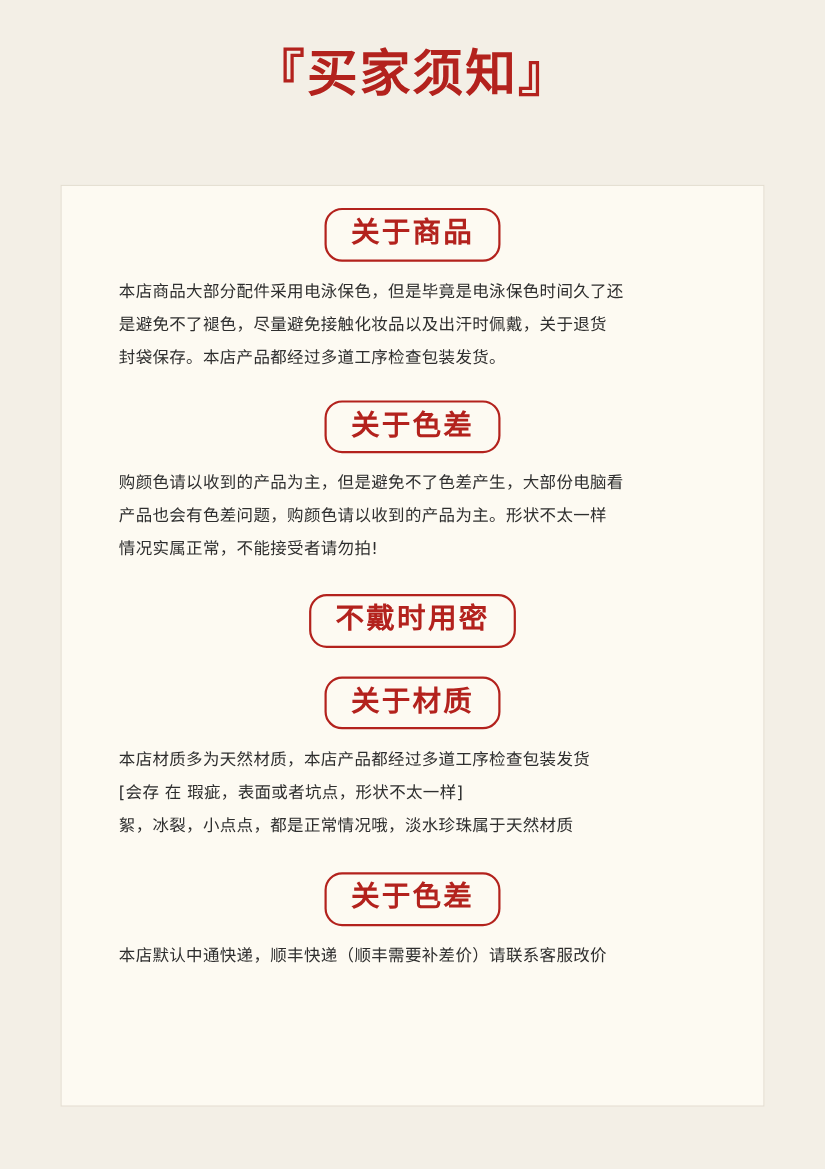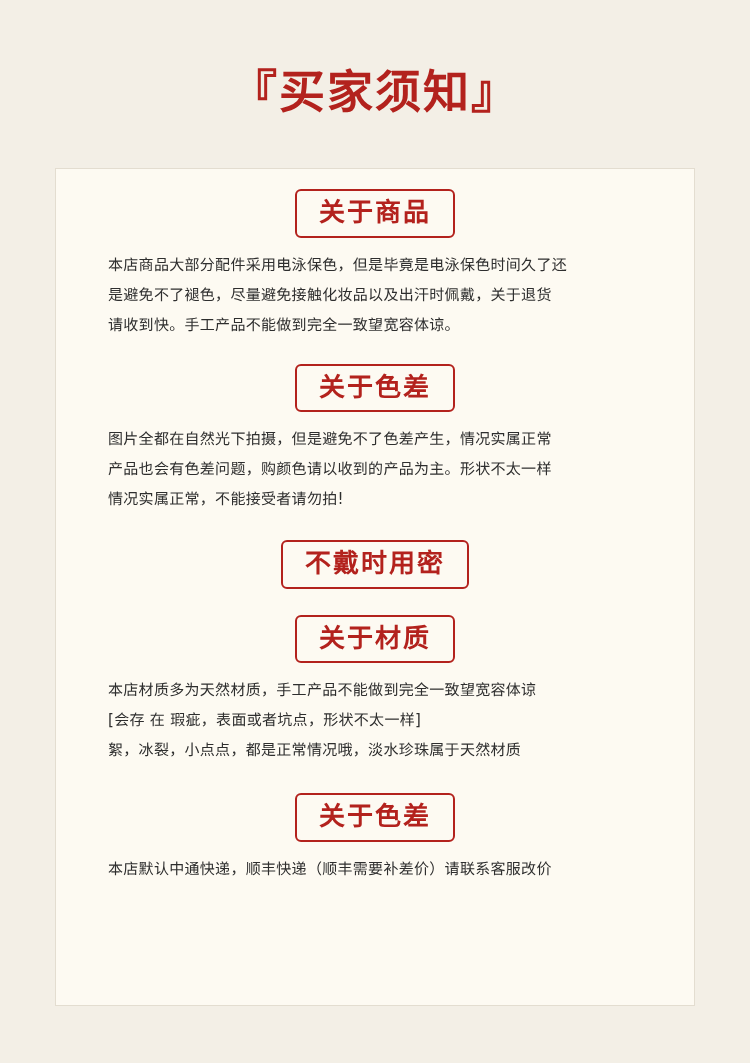--- a/index.html
+++ b/index.html
@@ -20,21 +20,21 @@
     height: 1063px;
     background: #f3efe6;
     box-sizing: border-box;
   }
   .page-title {
     text-align: center;
     color: #b3221d;
     font-size: 46px;
     font-weight: bold;
     letter-spacing: 2px;
-    padding-top: 55px;
+    padding-top: 30px;
     font-family: "DejaVu Sans", "Liberation Sans", sans-serif;
   }
   .panel {
     position: absolute;
     left: 55px;
     top: 168px;
     width: 640px;
     height: 838px;
     background: #fdfaf2;
     border: 1px solid #e3ddd0;
@@ -44,21 +44,21 @@
     margin: 0;
     padding: 0;
   }
   .badge-wrap {
     display: flex;
     justify-content: center;
   }
   .badge {
     display: inline-block;
     border: 2px solid #b3221d;
-    border-radius: 6px;
+    border-radius: 16px;
     color: #b3221d;
     font-size: 26px;
     font-weight: bold;
     letter-spacing: 2px;
     padding: 7px 22px 9px 22px;
     line-height: 1.1;
     background: #fdfaf2;
     font-family: "DejaVu Sans", "Liberation Sans", sans-serif;
   }
   .body-text {
@@ -88,47 +88,47 @@
 
   <div class="panel">
 
     <div class="section s1">
       <div class="badge-wrap">
         <span class="badge">关于商品</span>
       </div>
       <div class="body-text">
         <p>本店商品大部分配件采用电泳保色，但是毕竟是电泳保色时间久了还</p>
         <p>是避免不了褪色，尽量避免接触化妆品以及出汗时佩戴，关于退货</p>
-        <p>请收到快。手工产品不能做到完全一致望宽容体谅。</p>
+        <p>封袋保存。本店产品都经过多道工序检查包装发货。</p>
       </div>
     </div>
 
     <div class="section s2">
       <div class="badge-wrap">
         <span class="badge">关于色差</span>
       </div>
       <div class="body-text">
-        <p>图片全都在自然光下拍摄，但是避免不了色差产生，情况实属正常</p>
+        <p>购颜色请以收到的产品为主，但是避免不了色差产生，大部份电脑看</p>
         <p>产品也会有色差问题，购颜色请以收到的产品为主。形状不太一样</p>
         <p>情况实属正常，不能接受者请勿拍!</p>
       </div>
     </div>
 
     <div class="section s3">
       <div class="badge-wrap">
         <span class="badge">不戴时用密</span>
       </div>
     </div>
 
     <div class="section s4">
       <div class="badge-wrap">
         <span class="badge">关于材质</span>
       </div>
       <div class="body-text">
-        <p>本店材质多为天然材质，手工产品不能做到完全一致望宽容体谅</p>
+        <p>本店材质多为天然材质，本店产品都经过多道工序检查包装发货</p>
         <p>[会存 在 瑕疵，表面或者坑点，形状不太一样]</p>
         <p>絮，冰裂，小点点，都是正常情况哦，淡水珍珠属于天然材质</p>
       </div>
     </div>
 
     <div class="section s5">
       <div class="badge-wrap">
         <span class="badge">关于色差</span>
       </div>
       <div class="body-text">

